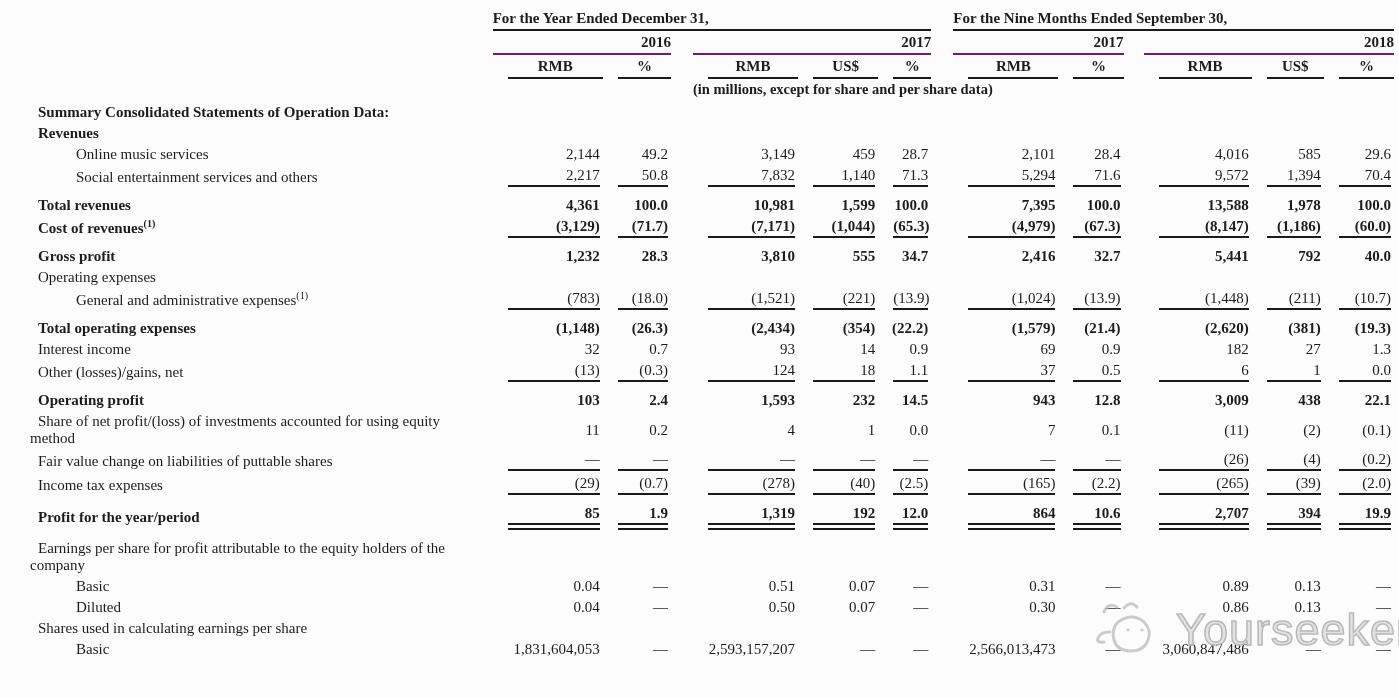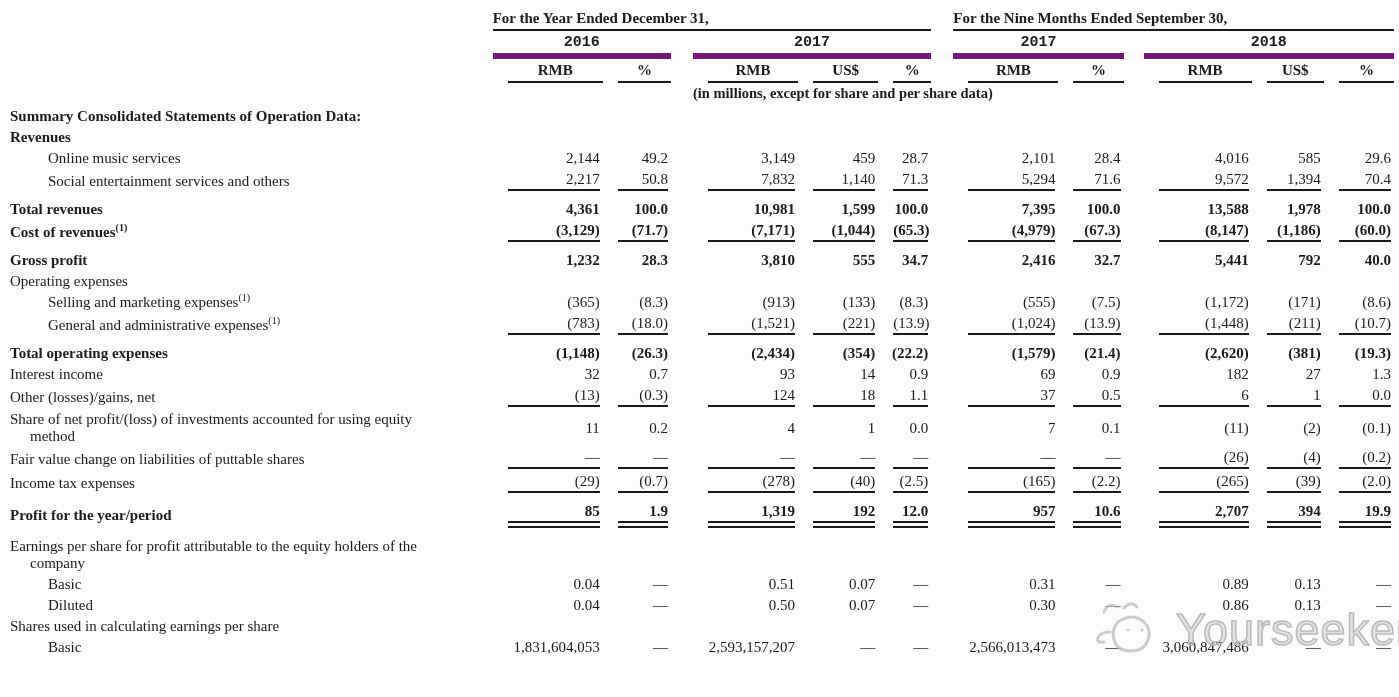--- a/index.html
+++ b/index.html
@@ -6,31 +6,31 @@
   body{
     width:1399px;height:697px;overflow:hidden;position:relative;
     background:#fcfcfc;color:#1c1c1c;
     font-family:"Liberation Serif", serif;
   }
   table{border-collapse:collapse;table-layout:fixed;width:1392px;margin:7px 0 0 2px;}
   td{font-size:15px;line-height:17px;padding:2px 0;vertical-align:middle;}
   td.gap{padding:0;}
   .b{font-weight:bold;}
   .lbl{padding-left:8px;}
-  .lbl span{white-space:nowrap;}
+  .lbl span{white-space:nowrap;margin-left:28px;}
   .lbl.ind{padding-left:46px;}
   .cont{padding-left:20px;white-space:nowrap;}
   sup{font-size:10px;line-height:0;}
   .num{text-align:right;padding-right:3px;}
   .ul{border-bottom:2px solid #1a1a1a;margin-left:15px;padding-bottom:1px;}
   .dbl{border-bottom:7px double #1a1a1a;}
   .sp{padding-top:8px;}
   thead td{font-weight:bold;}
   .grp{text-align:left;border-bottom:2px solid #1a1a1a;padding:3px 0 2px;}
-  .yr{text-align:center;border-bottom:6px solid #701a75;padding:3px 0 2px;font-family:Liberation Mono, monospace;}
+  .yr{text-align:right;border-bottom:2px solid #701a75;padding:3px 0 2px;}
   .cur{padding:3px 0 0;margin-top:19px;}
   .cur .ul{text-align:center;padding-bottom:2px;}
   .units{font-size:14.5px;padding:2px 0 4px;}
   .watermark{
     position:absolute;left:1088px;top:594px;display:flex;align-items:center;
     pointer-events:none;z-index:5;
   }
   .wm-text{
     font-family:"Liberation Sans", sans-serif;
     font-size:45px;letter-spacing:1px;
@@ -284,36 +284,20 @@
         <td class="num"></td>
         <td class="gap"></td>
         <td class="num"></td>
         <td class="num"></td>
         <td class="gap"></td>
         <td class="num"></td>
         <td class="num"></td>
         <td class="num"></td>
       </tr>
       <tr>
-        <td class="lbl ind"><span>Selling and marketing expenses</span><sup>(1)</sup></td>
-        <td class="num">(365)</td>
-        <td class="num">(8.3)</td>
-        <td class="gap"></td>
-        <td class="num">(913)</td>
-        <td class="num">(133)</td>
-        <td class="num">(8.3)</td>
-        <td class="gap"></td>
-        <td class="num">(555)</td>
-        <td class="num">(7.5)</td>
-        <td class="gap"></td>
-        <td class="num">(1,172)</td>
-        <td class="num">(171)</td>
-        <td class="num">(8.6)</td>
-      </tr>
-      <tr>
         <td class="lbl ind"><span>General and administrative expenses</span><sup>(1)</sup></td>
         <td class="num">
           <div class="ul">(783)</div>
         </td>
         <td class="num">
           <div class="ul">(18.0)</div>
         </td>
         <td class="gap"></td>
         <td class="num">
           <div class="ul">(1,521)</div>
@@ -404,20 +388,36 @@
           <div class="ul">6</div>
         </td>
         <td class="num">
           <div class="ul">1</div>
         </td>
         <td class="num">
           <div class="ul">0.0</div>
         </td>
       </tr>
       <tr>
+        <td class="lbl b sp"><span>Operating profit</span></td>
+        <td class="num b sp">103</td>
+        <td class="num b sp">2.4</td>
+        <td class="gap"></td>
+        <td class="num b sp">1,593</td>
+        <td class="num b sp">232</td>
+        <td class="num b sp">14.5</td>
+        <td class="gap"></td>
+        <td class="num b sp">943</td>
+        <td class="num b sp">12.8</td>
+        <td class="gap"></td>
+        <td class="num b sp">3,009</td>
+        <td class="num b sp">438</td>
+        <td class="num b sp">22.1</td>
+      </tr>
+      <tr>
         <td class="lbl"><span>Share of net profit/(loss) of investments accounted for using equity</span><div class="cont">method</div></td>
         <td class="num">11</td>
         <td class="num">0.2</td>
         <td class="gap"></td>
         <td class="num">4</td>
         <td class="num">1</td>
         <td class="num">0.0</td>
         <td class="gap"></td>
         <td class="num">7</td>
         <td class="num">0.1</td>
@@ -511,21 +511,21 @@
           <div class="ul dbl">1,319</div>
         </td>
         <td class="num b sp">
           <div class="ul dbl">192</div>
         </td>
         <td class="num b sp">
           <div class="ul dbl">12.0</div>
         </td>
         <td class="gap"></td>
         <td class="num b sp">
-          <div class="ul dbl">957</div>
+          <div class="ul dbl">864</div>
         </td>
         <td class="num b sp">
           <div class="ul dbl">10.6</div>
         </td>
         <td class="gap"></td>
         <td class="num b sp">
           <div class="ul dbl">2,707</div>
         </td>
         <td class="num b sp">
           <div class="ul dbl">394</div>

